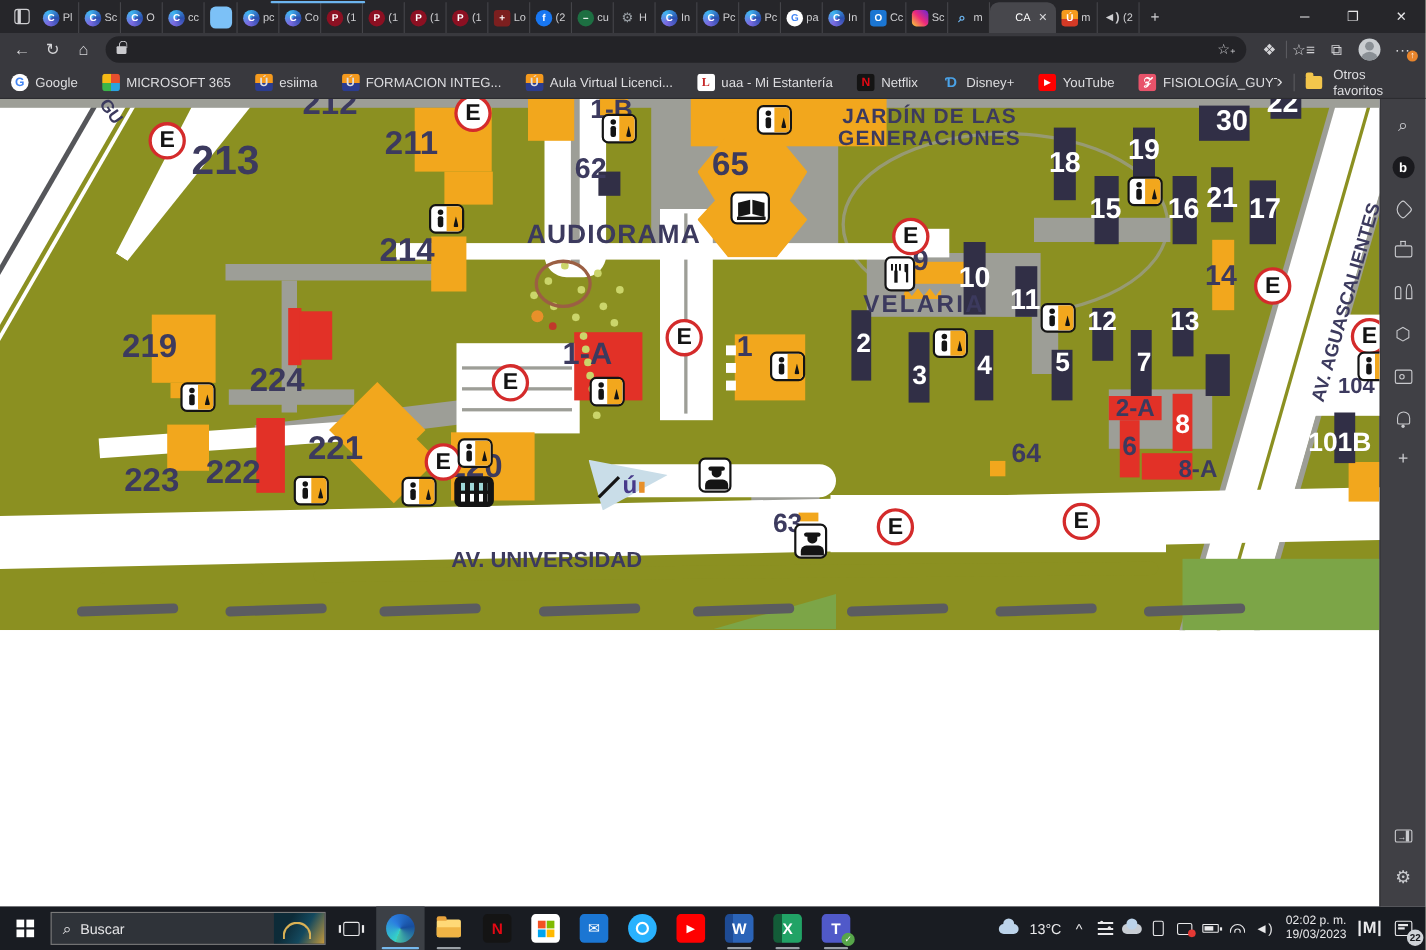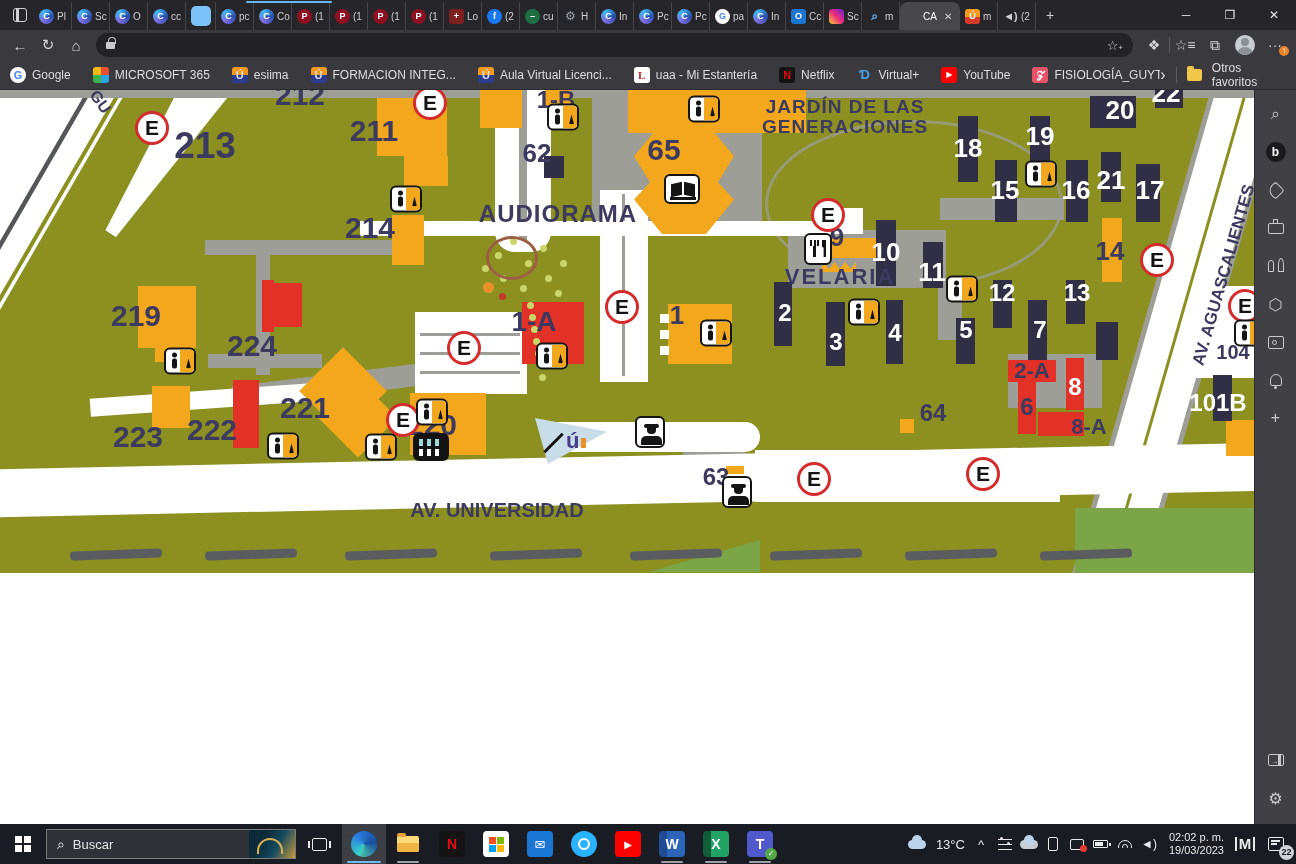--- a/index.html
+++ b/index.html
@@ -250,21 +250,21 @@
       <div class="bm">
         <span class="bmico" style="background: rgb(255, 255, 255); color: rgb(198, 40, 40); font-family: &quot;Liberation Serif&quot;, serif;">L</span>
         <span>uaa - Mi Estantería</span>
       </div>
       <div class="bm">
         <span class="bmico" style="background: rgb(20, 20, 20); color: rgb(229, 9, 20);">N</span>
         <span>Netflix</span>
       </div>
       <div class="bm">
         <span class="bmico" style="background: transparent; color: rgb(74, 163, 232); font-size: 13px;">Ɗ</span>
-        <span>Virtual+</span>
+        <span>Disney+</span>
       </div>
       <div class="bm">
         <span class="bmico" style="background: rgb(255, 0, 0); color: rgb(255, 255, 255); font-size: 8px;">▶</span>
         <span>YouTube</span>
       </div>
       <div class="bm">
         <span class="bmico" style="background: rgb(232, 83, 106); color: rgb(255, 255, 255); font-size: 10px;">𝓩</span>
         <span>FISIOLOGÍA_GUYTO...</span>
       </div>
     </div>
@@ -432,21 +432,21 @@
         <div class="mlabel" style="left: 1032px; top: 281px; font-size: 22px; color: rgb(60, 58, 94);">2-A</div>
         <div class="mlabel" style="left: 1075px; top: 297px; font-size: 24px; color: rgb(255, 255, 255);">8</div>
         <div class="mlabel" style="left: 1027px; top: 317px; font-size: 24px; color: rgb(60, 58, 94);">6</div>
         <div class="mlabel" style="left: 1060px; top: 337px; font-size: 22px; color: rgb(60, 58, 94); margin-left: 29px;">8-A</div>
         <div class="mlabel" style="left: 1110px; top: 161px; font-size: 26px; color: rgb(60, 58, 94);">14</div>
         <div class="mlabel" style="left: 1005px; top: 100px; font-size: 26px; color: rgb(255, 255, 255);">15</div>
         <div class="mlabel" style="left: 1076px; top: 100px; font-size: 26px; color: rgb(255, 255, 255);">16</div>
         <div class="mlabel" style="left: 1150px; top: 100px; font-size: 26px; color: rgb(255, 255, 255);">17</div>
         <div class="mlabel" style="left: 968px; top: 58px; font-size: 26px; color: rgb(255, 255, 255);">18</div>
         <div class="mlabel" style="left: 1040px; top: 46px; font-size: 26px; color: rgb(255, 255, 255);">19</div>
-        <div class="mlabel" style="left: 1120px; top: 20px; font-size: 26px; color: rgb(255, 255, 255);">20</div>
+        <div class="mlabel" style="left: 1120px; top: 20px; font-size: 26px; color: rgb(255, 255, 255);">30</div>
         <div class="mlabel" style="left: 1111px; top: 90px; font-size: 26px; color: rgb(255, 255, 255);">21</div>
         <div class="mlabel" style="left: 1166px; top: 3px; font-size: 26px; color: rgb(255, 255, 255);">22</div>
         <div class="mlabel" style="left: 1233px; top: 262px; font-size: 20px; color: rgb(60, 58, 94);">104</div>
         <div class="mlabel" style="left: 1218px; top: 313px; font-size: 24px; color: rgb(255, 255, 255);">101B</div>
         <div class="mlabel" style="left: 933px; top: 323px; font-size: 24px; color: rgb(60, 58, 94);">64</div>
         <div class="mlabel" style="left: 716px; top: 387px; font-size: 24px; color: rgb(60, 58, 94);">63</div>
         <div class="mlabel" style="left: 845px; top: 17px; font-size: 19px; color: rgb(60, 58, 94); letter-spacing: 1px;">JARDÍN DE LAS</div>
         <div class="mlabel" style="left: 845px; top: 37px; font-size: 19px; color: rgb(60, 58, 94); letter-spacing: 1px;">GENERACIONES</div>
         <div class="mlabel" style="left: 558px; top: 124px; font-size: 24px; color: rgb(60, 58, 94); letter-spacing: 1px;">AUDIORAMA</div>
         <div class="mlabel" style="left: 840px; top: 187px; font-size: 22px; color: rgb(60, 58, 94); letter-spacing: 2px;">VELARIA</div>

